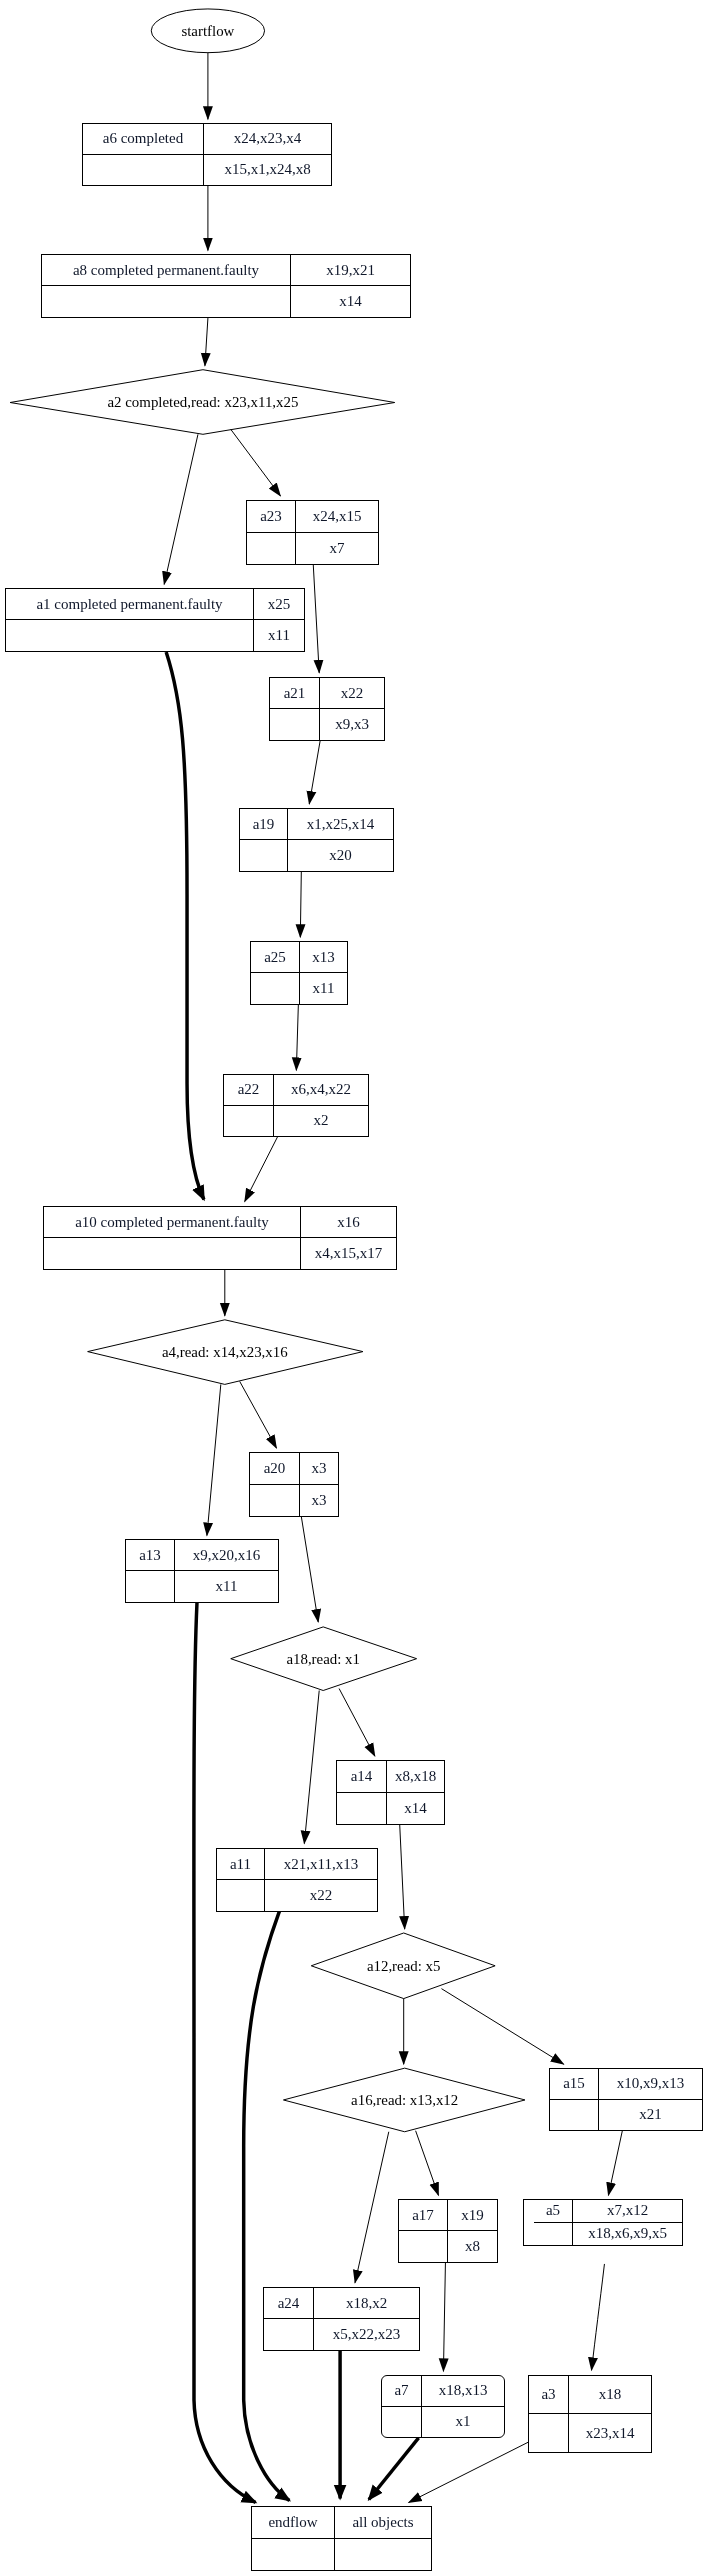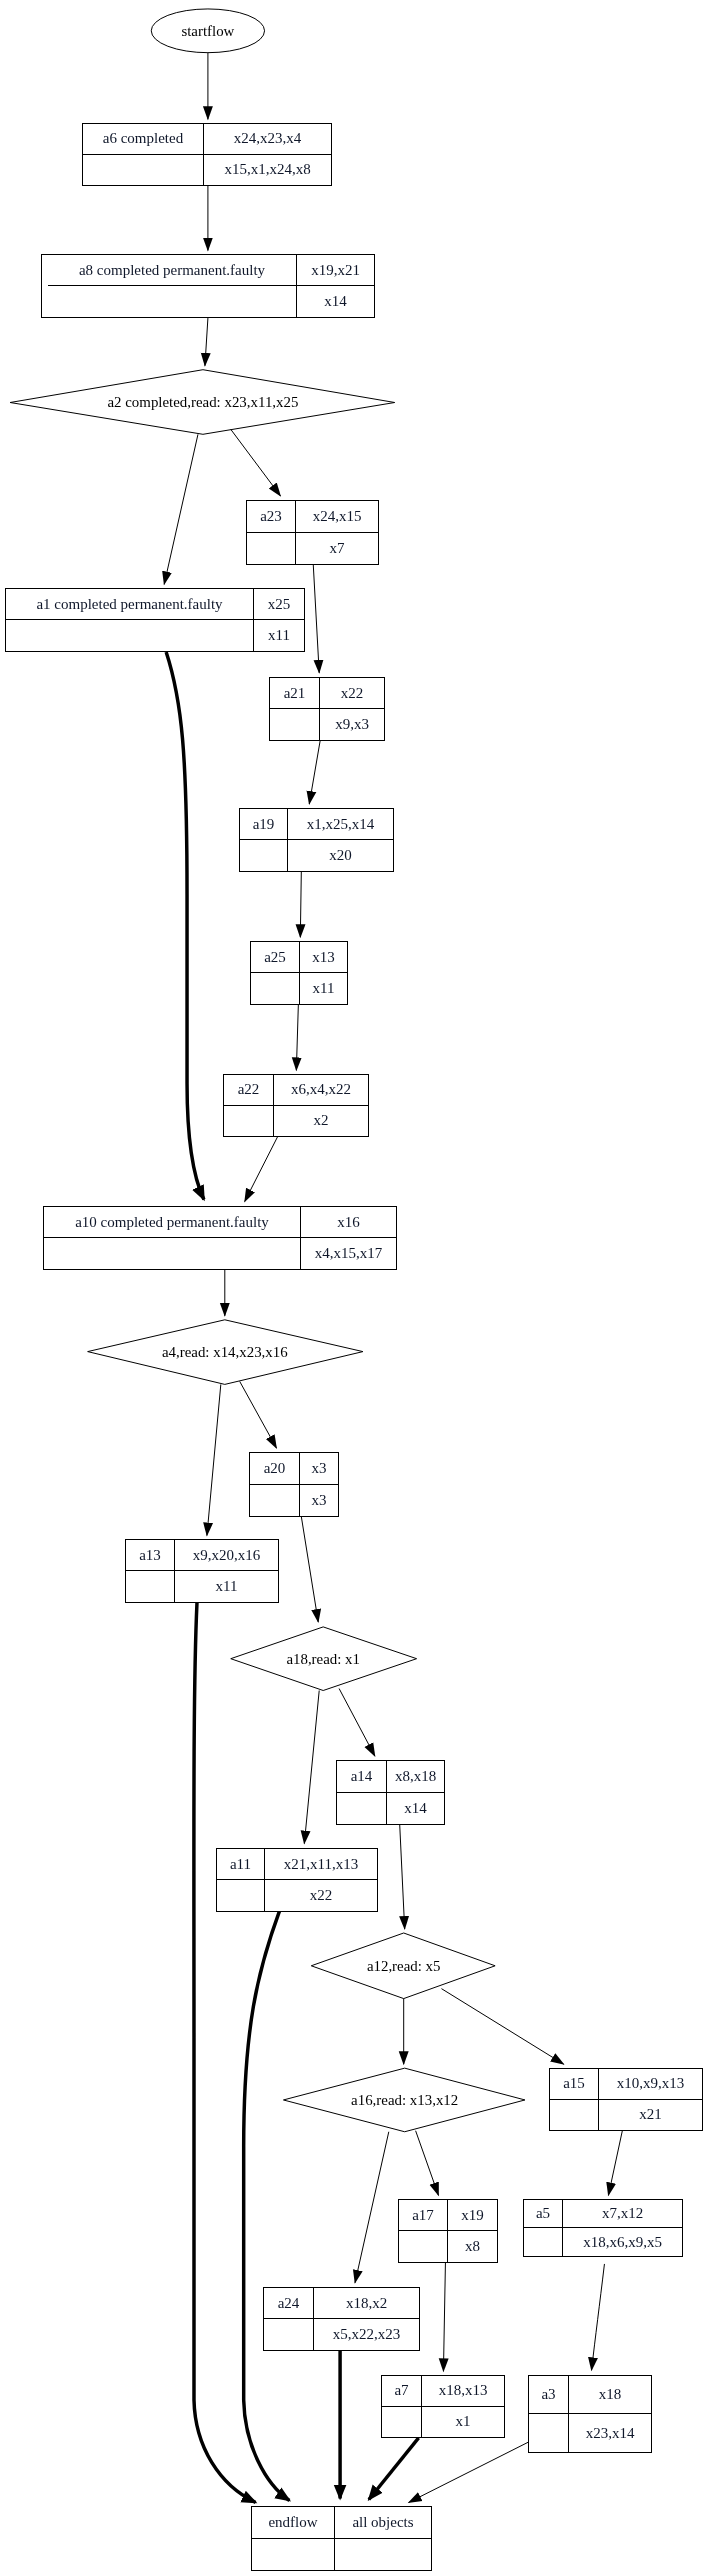--- a/index.html
+++ b/index.html
@@ -104,21 +104,21 @@
     <text class="dlabel" x="407" y="2118">a16,read: x13,x12</text>
   </svg>
 
   <div class="record" style="left:82px;top:123px;width:250px;height:63px;grid-template-columns:121px 1fr;">
     <div class="cell c1">a6 completed</div>
     <div class="cell c2">x24,x23,x4</div>
     <div class="cell c3"></div>
     <div class="cell c4">x15,x1,x24,x8</div>
   </div>
 
-  <div class="record" style="left:41px;top:254px;width:334px;height:64px;grid-template-columns:249px 1fr;padding-left:6px;">
+  <div class="record" style="left:41px;top:254px;width:370px;height:64px;grid-template-columns:249px 1fr;">
     <div class="cell c1">a8 completed permanent.faulty</div>
     <div class="cell c2">x19,x21</div>
     <div class="cell c3"></div>
     <div class="cell c4">x14</div>
   </div>
 
   <div class="record" style="left:246px;top:500px;width:133px;height:65px;grid-template-columns:49px 1fr;">
     <div class="cell c1">a23</div>
     <div class="cell c2">x24,x15</div>
     <div class="cell c3"></div>
@@ -202,35 +202,35 @@
     <div class="cell c4">x21</div>
   </div>
 
   <div class="record" style="left:398px;top:2199px;width:100px;height:64px;grid-template-columns:49px 1fr;">
     <div class="cell c1">a17</div>
     <div class="cell c2">x19</div>
     <div class="cell c3"></div>
     <div class="cell c4">x8</div>
   </div>
 
-  <div class="record" style="left:523px;top:2199px;width:160px;height:58px;grid-template-columns:39px 1fr;">
+  <div class="record" style="left:523px;top:2199px;width:160px;height:47px;grid-template-columns:39px 1fr;padding-left:10px;">
     <div class="cell c1">a5</div>
     <div class="cell c2">x7,x12</div>
     <div class="cell c3"></div>
     <div class="cell c4">x18,x6,x9,x5</div>
   </div>
 
   <div class="record" style="left:263px;top:2287px;width:157px;height:64px;grid-template-columns:50px 1fr;">
     <div class="cell c1">a24</div>
     <div class="cell c2">x18,x2</div>
     <div class="cell c3"></div>
     <div class="cell c4">x5,x22,x23</div>
   </div>
 
-  <div class="record" style="left:381px;top:2375px;width:124px;height:63px;grid-template-columns:40px 1fr;">
+  <div class="record" style="left:381px;top:2375px;width:124px;height:63px;grid-template-columns:40px 1fr;border-radius:6px;">
     <div class="cell c1">a7</div>
     <div class="cell c2">x18,x13</div>
     <div class="cell c3"></div>
     <div class="cell c4">x1</div>
   </div>
 
   <div class="record" style="left:528px;top:2375px;width:124px;height:78px;grid-template-columns:40px 1fr;">
     <div class="cell c1">a3</div>
     <div class="cell c2">x18</div>
     <div class="cell c3"></div>

